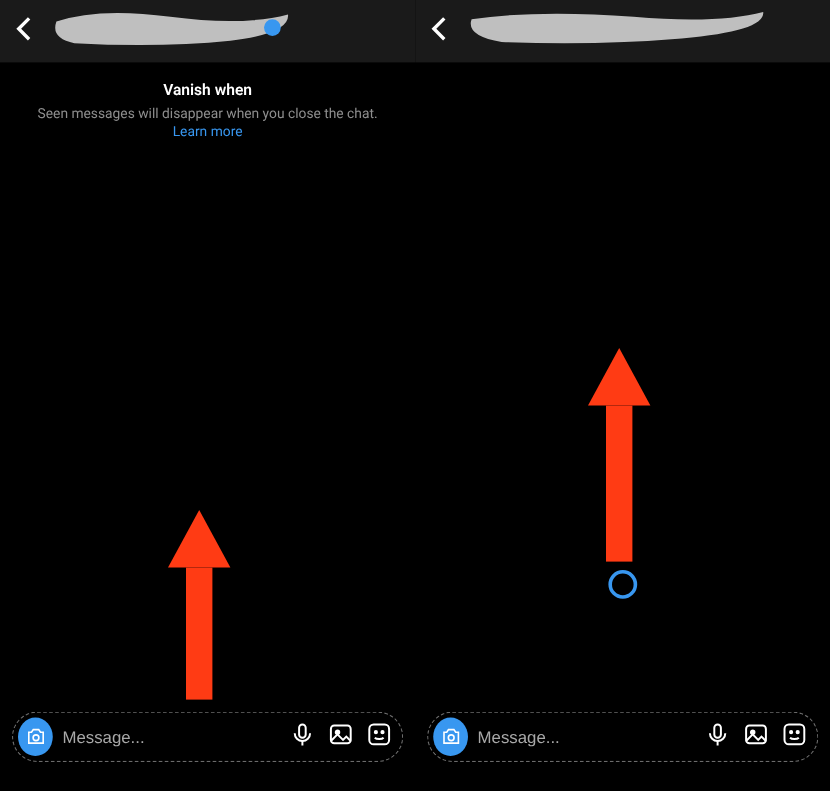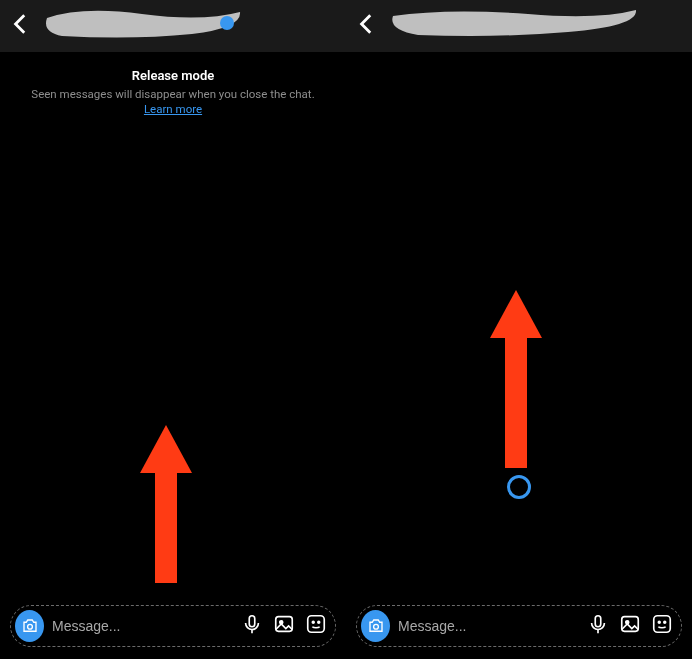--- a/index.html
+++ b/index.html
@@ -56,21 +56,21 @@
       flex-direction: column;
       align-items: center;
     }
     .vanish-info {
       margin-top: 16px;
       text-align: center;
       max-width: 300px;
     }
     .vanish-title { font-weight: 600; font-size: 13px; color: #fff; margin-bottom: 4px; }
     .vanish-sub { font-size: 11.5px; color: #8e8e8e; line-height: 1.3; }
-    .learn-more { color: #3897f0; text-decoration: underline; }
+    .learn-more { color: #3897f0; }
 
     .release-text {
       position: absolute;
       bottom: 130px;
       width: 100%;
       text-align: center;
       color: #3897f0;
       font-size: 13px;
       font-weight: 600;
     }
@@ -103,21 +103,21 @@
     }
     .arrow1 { left: 145px; top: 425px; }
     .arrow1 .shaft { height: 110px; }
     .arrow2 { left: 495px; top: 290px; }
     .arrow2 .shaft { height: 130px; }
 
     .composer {
       position: absolute;
       left: 10px;
       right: 10px;
-      bottom: 12px;
+      bottom: 24px;
       height: 42px;
       border: 1px dashed #6b6b6b;
       border-radius: 22px;
       display: flex;
       align-items: center;
       padding: 4px 8px 4px 4px;
       gap: 8px;
     }
     .camera-btn {
       width: 32px; height: 32px;
@@ -150,21 +150,21 @@
         </svg>
     </span>
     <svg class="redact" viewBox="0 0 200 34">
       <path d="M5 10 Q40 -2 100 6 Q160 14 198 4 Q200 20 150 26 Q90 32 20 28 Q0 24 5 10 Z"></path>
     </svg>
     <span class="verified-dot"></span>
   </div>
 
   <div class="body-area">
     <div class="vanish-info">
-      <div class="vanish-title">Release mode</div>
+      <div class="vanish-title">Vanish when</div>
       <div class="vanish-sub">
         <span>Seen messages will disappear when you close the chat.</span>
         <span class="learn-more">Learn more</span>
       </div>
     </div>
   </div>
 
   <div class="composer">
     <span class="camera-btn">
       <svg viewBox="0 0 24 24">

